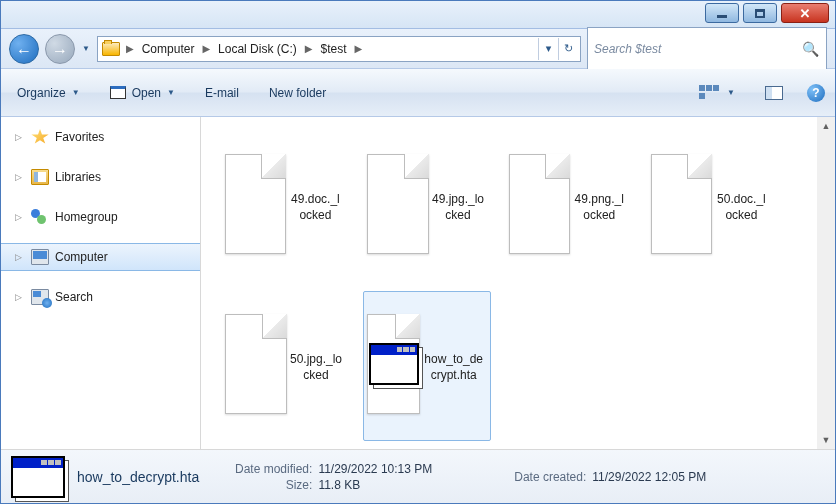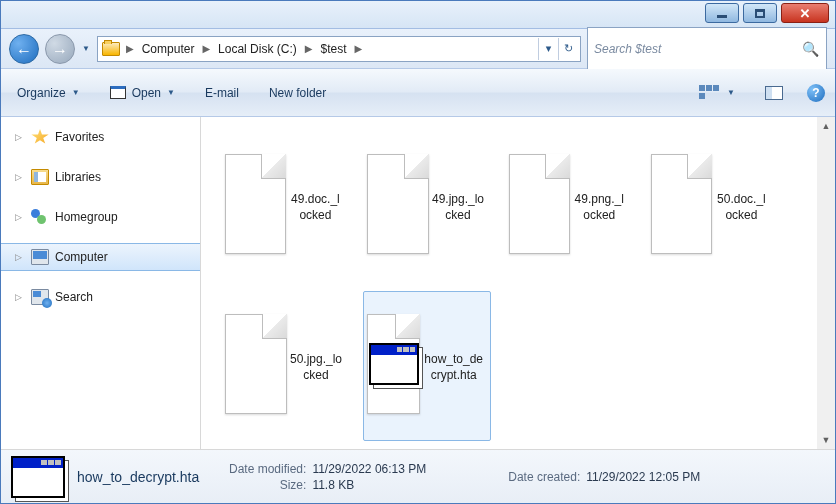--- a/index.html
+++ b/index.html
@@ -85,21 +85,21 @@
 .file-label { text-align: center; line-height: 1.3; color: #222; word-break: break-all; padding: 0 2px; }
 
 
 .details { height: 54px; border-top: 1px solid #d8d8d8; background: linear-gradient(to bottom, #f3f7fc, #e8eef6); display: flex; align-items: center; padding: 4px 10px; gap: 12px; }
 .det-icon { width: 54px; height: 42px; border: 2px solid #000; background: #fff; box-shadow: 4px 4px 0 -1px #fff, 4px 4px 0 0 #555; position: relative; flex: none; }
 .det-icon::before { content: ""; position: absolute; top: 0; left: 0; right: 0; height: 10px; background: #0020c8; }
 .det-icon::after { content: ""; position: absolute; top: 2px; right: 2px; width: 20px; height: 5px; background: linear-gradient(to right, #c0c0c0 28%, transparent 28% 36%, #c0c0c0 36% 64%, transparent 64% 72%, #c0c0c0 72%); }
 .det-main { flex: none; width: 140px; }
 .det-name { font-size: 14px; color: #19395e; }
 .det-type { color: #5a6a80; }
-.det-grid { display: grid; grid-template-columns: auto auto; row-gap: 2px; column-gap: 6px; }
+.det-grid { display: grid; grid-template-columns: auto auto; row-gap: 2px; column-gap: 6px; margin-left: 6px; }
 .det-lbl { color: #5a6a80; text-align: right; }
 .det-val { color: #2a3a50; }
 .det-grid2 { margin-left: 70px; }
 </style>
 </head>
 <body>
 
 <div class="window">
 
   <div class="titlebar">
@@ -244,21 +244,21 @@
     </div>
   </div>
 
   <div class="details">
     <div class="det-icon"></div>
     <div class="det-main">
       <div class="det-name">how_to_decrypt.hta</div>
     </div>
     <div class="det-grid">
       <div class="det-lbl">Date modified:</div>
-      <div class="det-val">11/29/2022 06:13 PM</div>
+      <div class="det-val">11/29/2022 10:13 PM</div>
       <div class="det-lbl">Size:</div>
       <div class="det-val">11.8 KB</div>
     </div>
     <div class="det-grid det-grid2">
       <div class="det-lbl">Date created:</div>
       <div class="det-val">11/29/2022 12:05 PM</div>
     </div>
   </div>
 
 </div>

